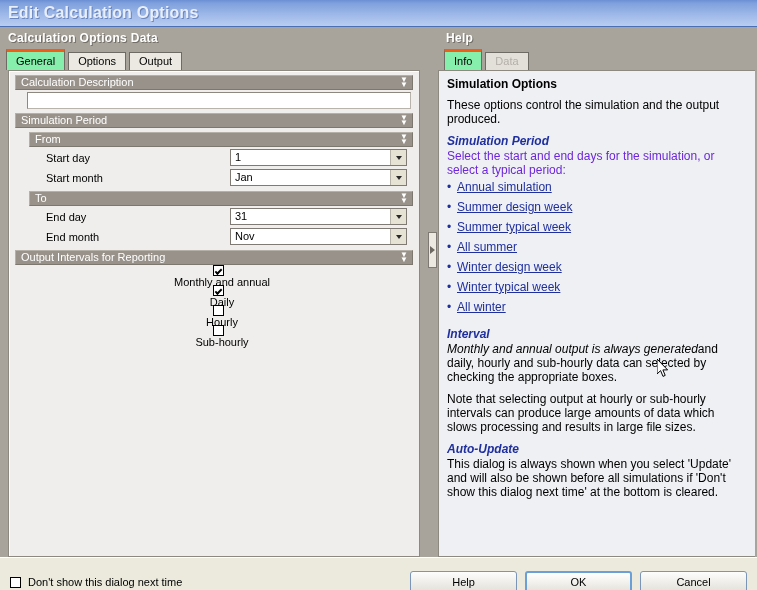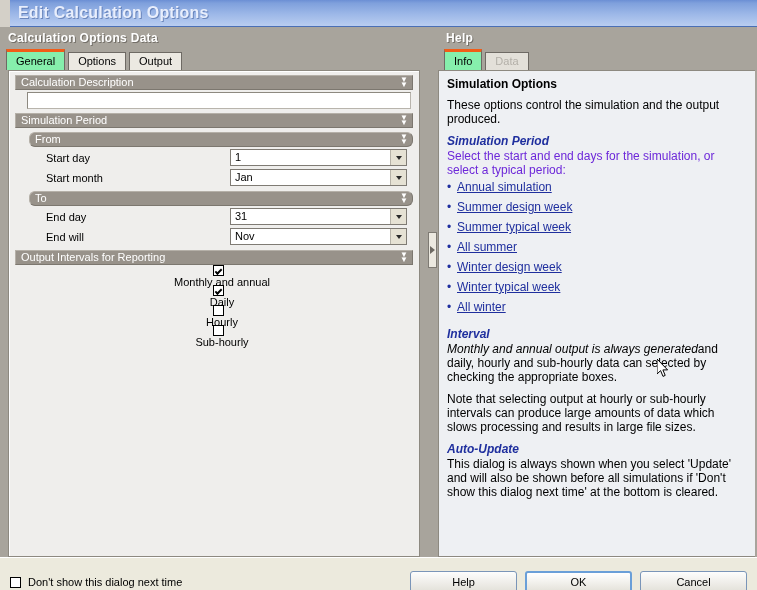--- a/index.html
+++ b/index.html
@@ -18,21 +18,20 @@
 
   
   .titlebar {
     height: 27px;
     background: linear-gradient(to bottom, #6b8fd4 0%, #7fa0dc 12%, #9db8e8 55%, #b9cdf0 100%);
     display: flex;
     align-items: center;
     padding-left: 8px;
     box-sizing: border-box;
     border-bottom: 1px solid #4a6fb5;
-    margin-left: 10px;
   }
   .titlebar-text {
     color: #e8eefc;
     font-size: 16px;
     font-weight: bold;
     letter-spacing: 0.2px;
     text-shadow: 1px 1px 0 rgba(60,90,150,0.55);
   }
 
   
@@ -113,21 +112,21 @@
     align-items: center;
     justify-content: space-between;
     border-top: 1px solid #b5b0a8;
     border-left: 1px solid #b5b0a8;
     border-bottom: 1px solid #7c776f;
     border-right: 1px solid #7c776f;
     box-sizing: border-box;
     margin: 4px 6px 0 6px;
     padding: 0 4px 0 5px;
   }
-  .sec.indent1 { margin-left: 20px; border-radius: 6px; }
+  .sec.indent1 { margin-left: 20px; }
   .chev {
     font-size: 8px;
     line-height: 7px;
     letter-spacing: 0;
     color: #fff;
     text-align: center;
   }
   .chev span { display:block; margin-top:-2px; }
 
   .desc-input {
@@ -427,21 +426,21 @@
         <div class="field-label">End day</div>
         <div class="combo">
           <div class="combo-value">31</div>
           <div class="combo-btn">
               <span class="combo-arrow"></span>
             </div>
         </div>
       </div>
 
       <div class="field-row">
-        <div class="field-label">End will</div>
+        <div class="field-label">End month</div>
         <div class="combo">
           <div class="combo-value">Nov</div>
           <div class="combo-btn">
               <span class="combo-arrow"></span>
             </div>
         </div>
       </div>
 
       <div class="sec">
         <span>Output Intervals for Reporting</span>

